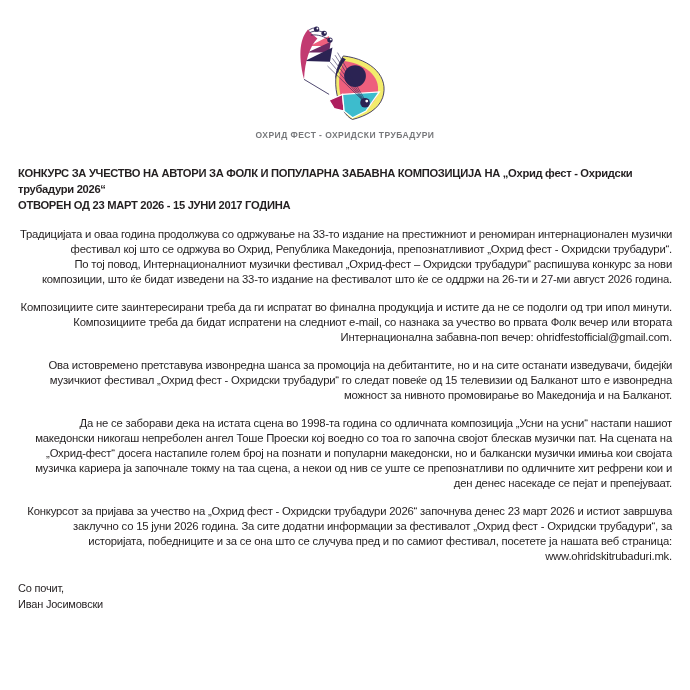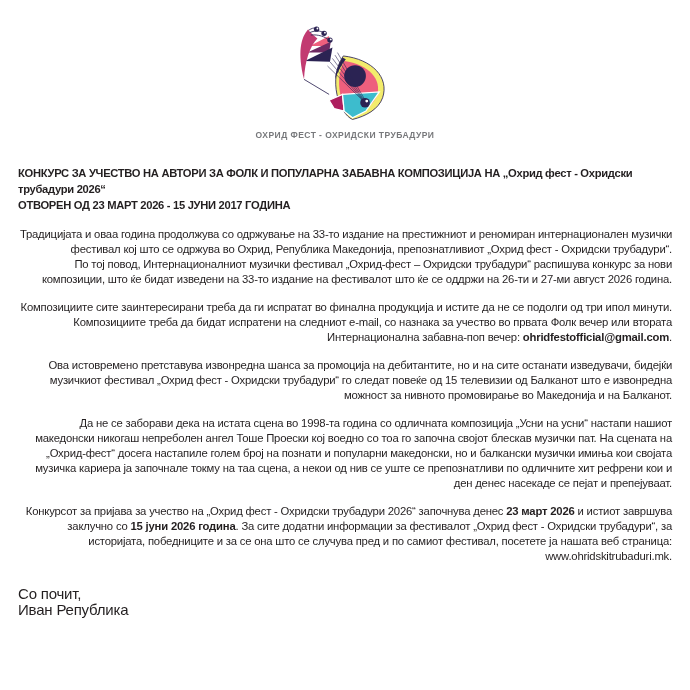--- a/index.html
+++ b/index.html
@@ -45,25 +45,25 @@
     margin-top: 14px;
     font-size: 11.3px;
     line-height: 15px;
     letter-spacing: -0.2px;
     text-align: right;
   }
   .bodytext p {
     margin: 0 0 13px 0;
   }
   .strong {
-    font-weight: bold;
+    font-weight: normal;
   }
   .signature {
-    margin-top: 22px;
-    font-size: 15px;
+    margin-top: 16px;
+    font-size: 11px;
     line-height: 16px;
     letter-spacing: -0.2px;
   }
 </style>
 </head>
 <body>
 
 <div class="page">
 
   <div class="logo-wrap">
@@ -121,16 +121,16 @@
 
     <p>Ова истовремено претставува извонредна шанса за промоција на дебитантите, но и на сите останати изведувачи, бидејќи музичкиот фестивал „Охрид фест - Охридски трубадури“ го следат повеќе од 15 телевизии од Балканот што е извонредна можност за нивното промовирање во Македонија и на Балканот.</p>
 
     <p>Да не се заборави дека на истата сцена во 1998-та година со одличната композиција „Усни на усни“ настапи нашиот македонски никогаш непреболен ангел Тоше Проески кој воедно со тоа го започна својот блескав музички пат. На сцената на „Охрид-фест“ досега настапиле голем број на познати и популарни македонски, но и балкански музички имиња кои својата музичка кариера ја започнале токму на таа сцена, а некои од нив се уште се препознатливи по одличните хит рефрени кои и ден денес насекаде се пејат и препејуваат.</p>
 
     <p><span>Конкурсот за пријава за учество на „Охрид фест - Охридски трубадури 2026“ започнува денес </span><span class="strong">23 март 2026</span><span> и истиот завршува заклучно со </span><span class="strong">15 јуни 2026 година</span><span>. За сите додатни информации за фестивалот „Охрид фест - Охридски трубадури“, за историјата, победниците и за се она што се случува пред и по самиот фестивал, посетете ја нашата веб страница: </span><span>www.ohridskitrubaduri.mk</span><span>.</span></p>
   </div>
 
   <div class="signature">
     <div>Со почит,</div>
-    <div>Иван Република</div>
+    <div>Иван Јосимовски</div>
   </div>
 
 </div>
 
 </body></html>

